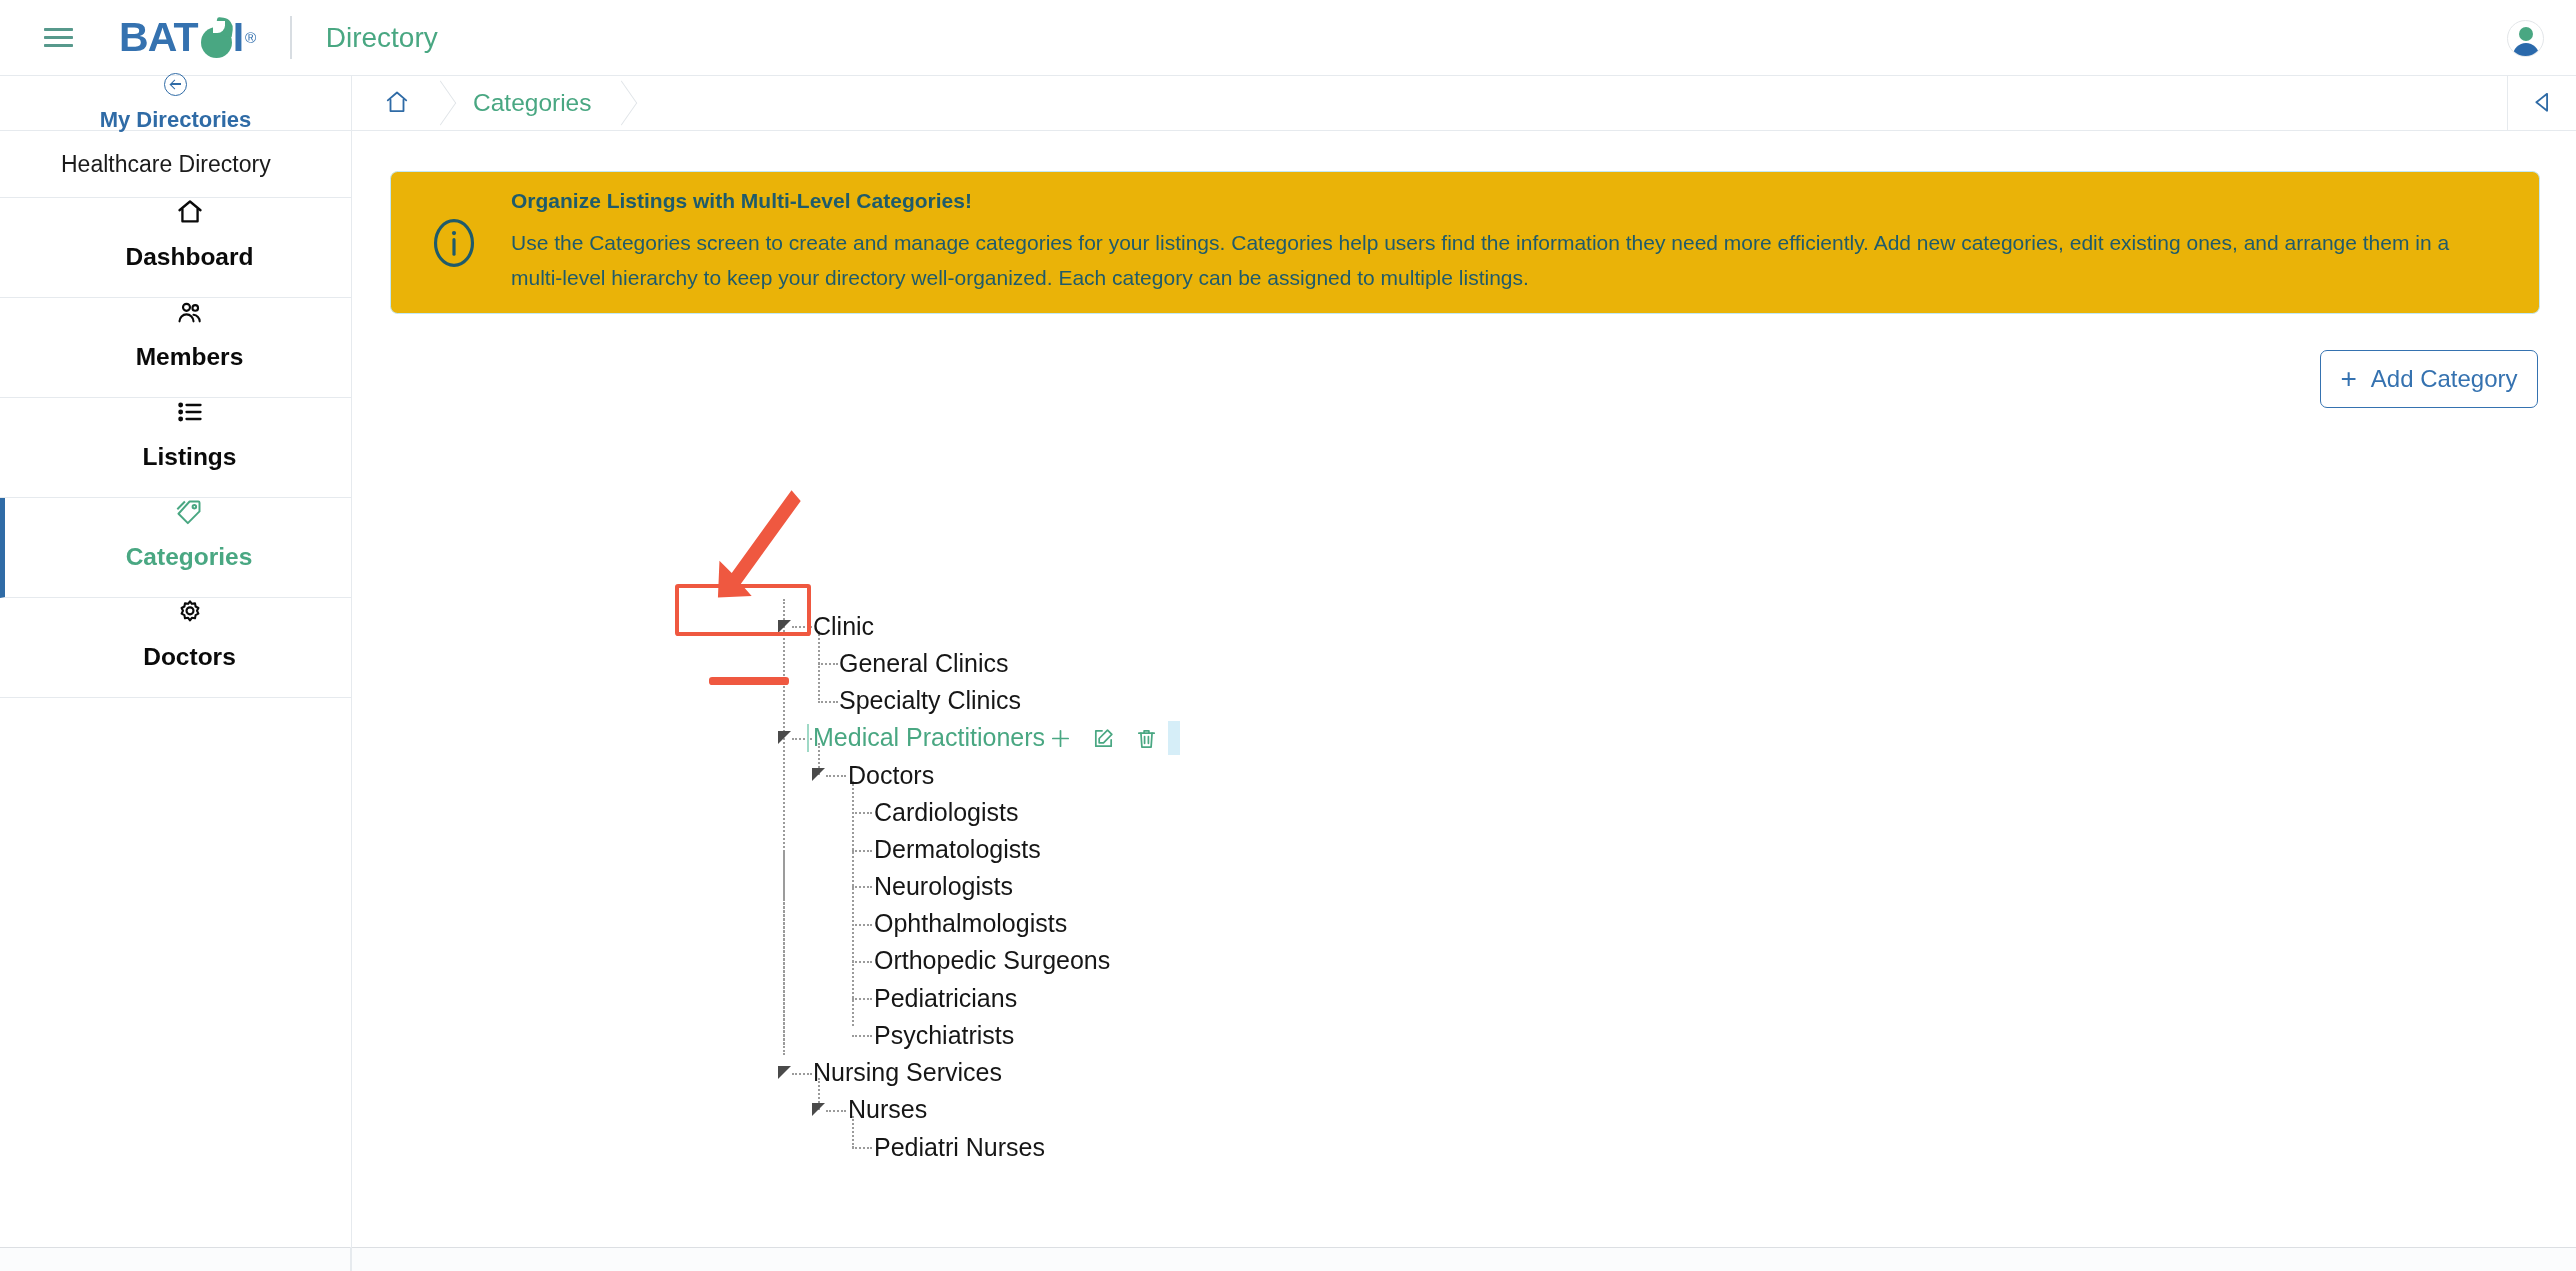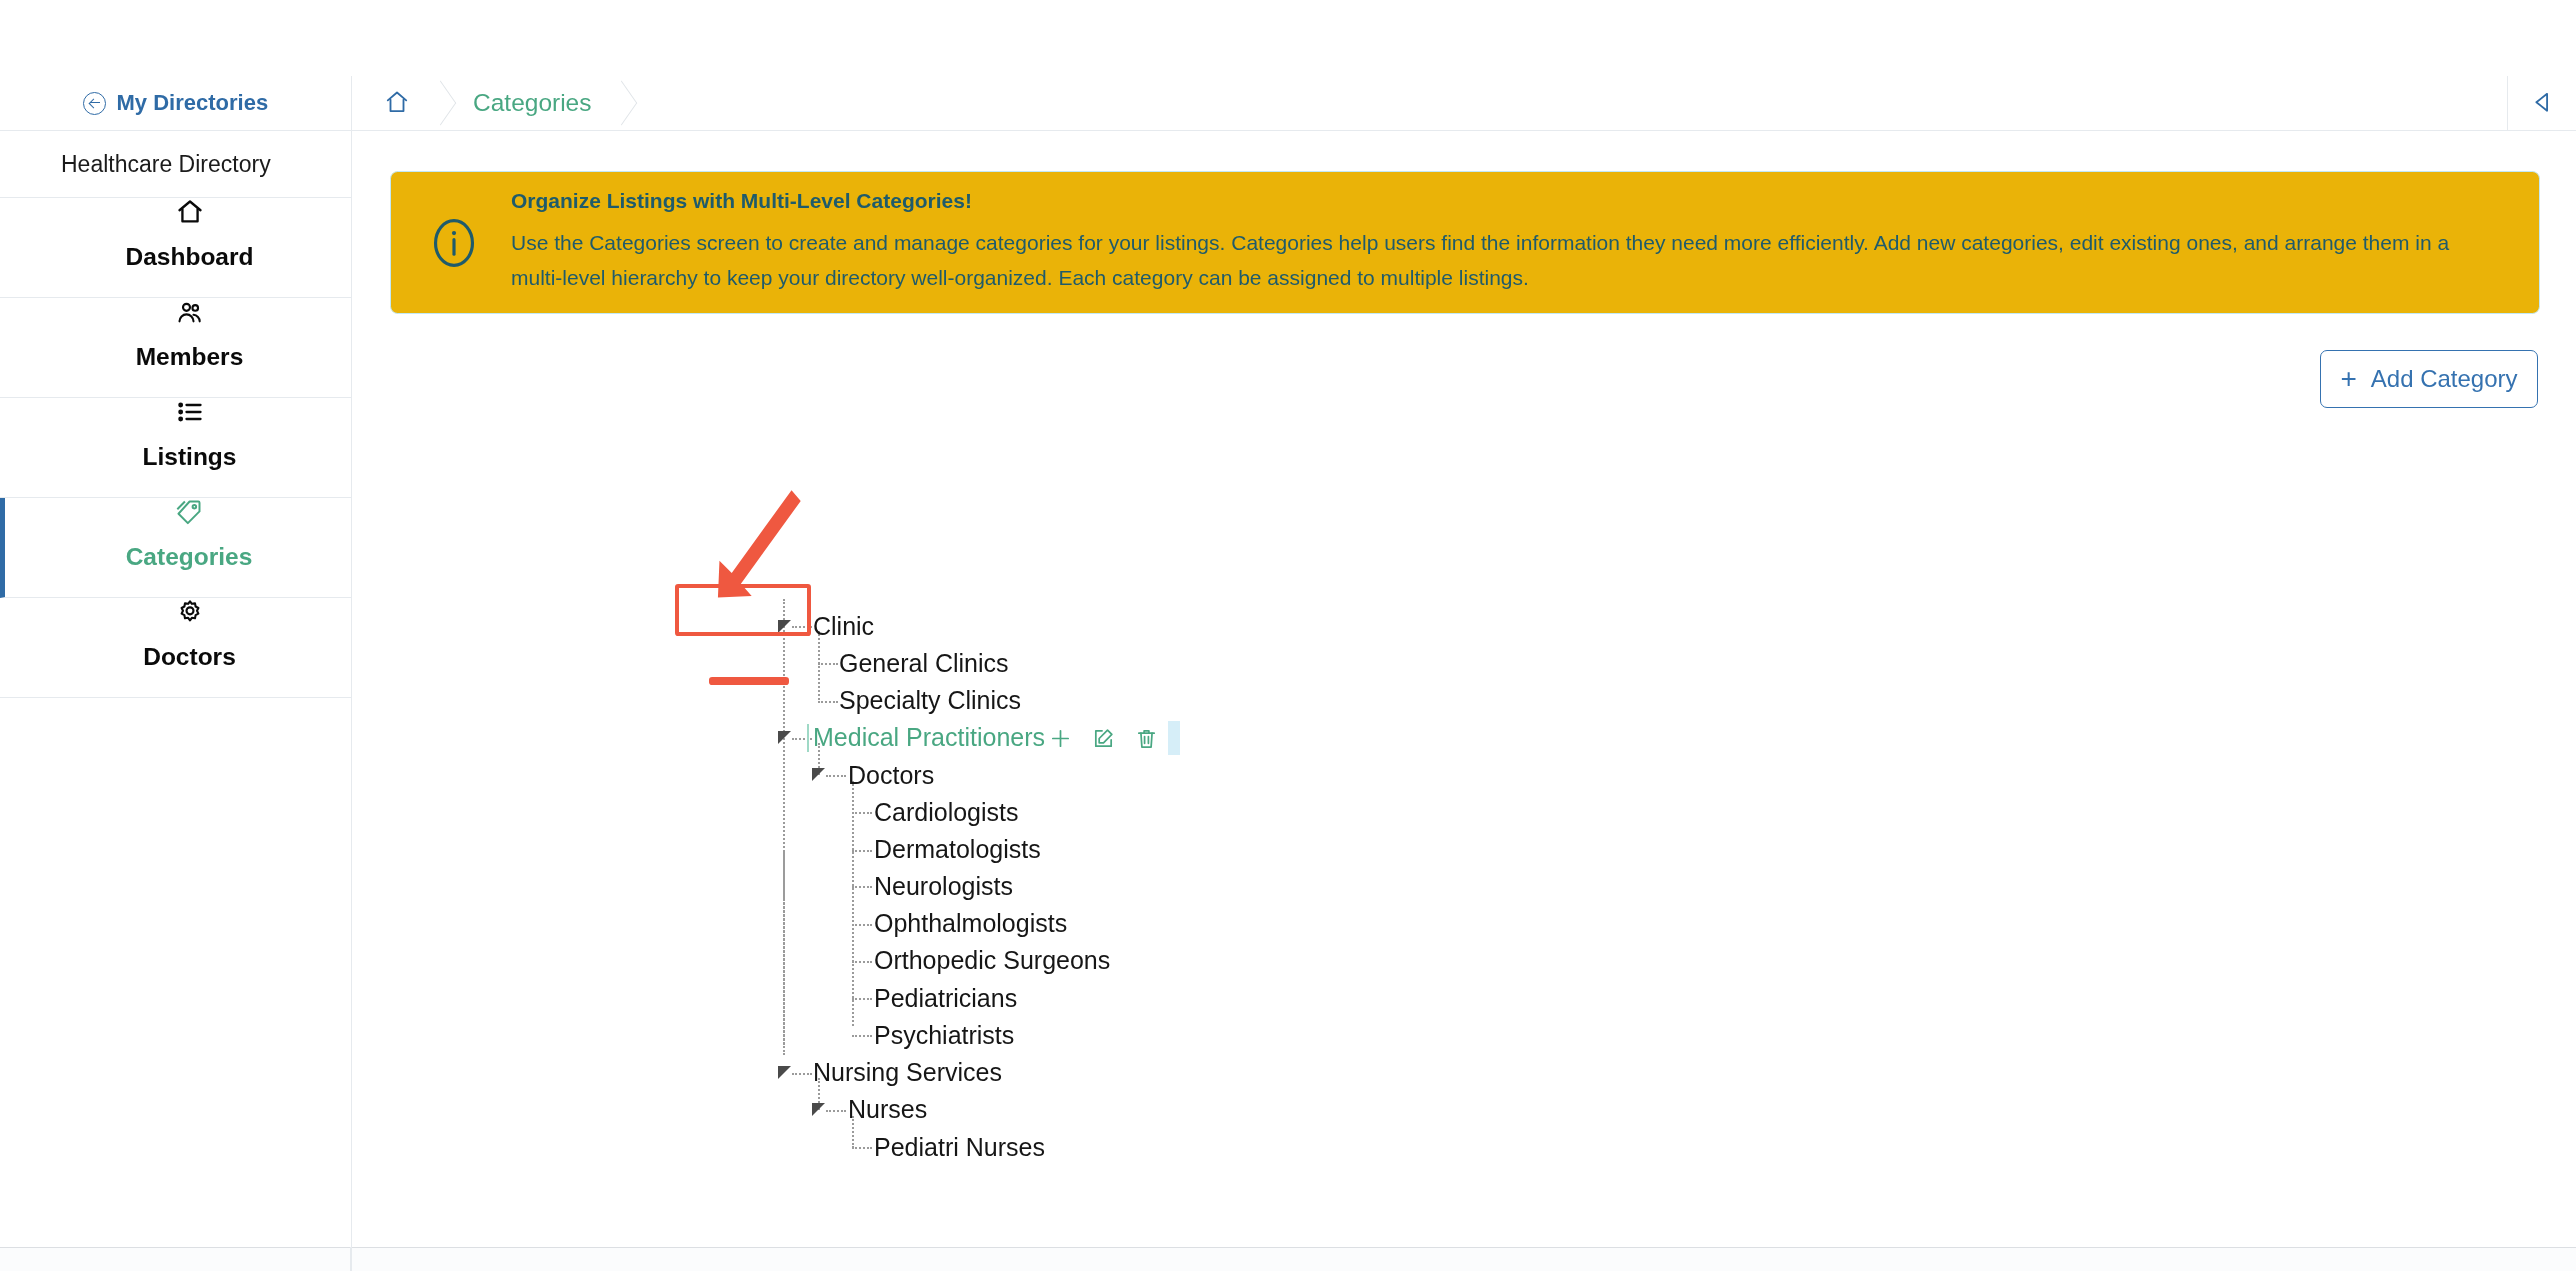--- a/index.html
+++ b/index.html
@@ -45,21 +45,21 @@
                   border-radius: 13px 13px 0 0; background: #2a69ab; }
 
   
   .sidebar {
     position: absolute; top: 76px; left: 0; width: 352px; height: 1171px;
     background: #ffffff; border-right: 1.5px solid #e6eaee;
   }
   .side-head {
     height: 55px; border-bottom: 1.5px solid #e6eaee;
     display: flex; align-items: center; justify-content: center;
-    color: #2f6ba6; font-size: 22px; font-weight: 700; cursor: pointer; gap: 10.7px;
+    color: #2f6ba6; font-size: 22px; font-weight: 700; cursor: pointer; gap: 10.7px; flex-direction: column;
   }
   .back-circle { width: 23px; height: 23px; border: 1.5px solid #2f6ba6; border-radius: 50%;
                  position: relative; flex: none; }
   .back-circle:before { content:""; position:absolute; left: 6.1px; top: 9.2px; width: 10px; height: 1.5px; background:#2f6ba6; }
   .back-circle:after { content:""; position:absolute; left: 6.1px; top: 7px; width: 6.1px; height: 6.1px;
                        border-left: 1.5px solid #2f6ba6; border-bottom: 1.5px solid #2f6ba6; transform: rotate(45deg); }
 
   .side-dirname {
     height: 67px; border-bottom: 1.5px solid #e6eaee; display:flex; align-items:center;
     padding-left: 61px; font-size: 23px; color: #1b1b1b; cursor: pointer;
@@ -149,20 +149,46 @@
 
   .footer-line { position: absolute; left: 0; top: 1247px; width: 2576px; height: 1.5px; background: #dcdfe3; }
   .footer-strip { position: absolute; left: 0; top: 1248px; width: 2576px; height: 23px; background: #fbfcfd; }
   .sidebar-foot-border { position:absolute; left: 350px; top: 1247px; width: 1.5px; height: 24.5px; background: #e6eaee; }
 </style>
 </head>
 <body>
 
 <div class="app">
 
+  <div class="topbar">
+    <div class="hamburger">
+      <span></span>
+        <span></span>
+        <span></span>
+    </div>
+
+    <div class="logo-wrap">
+      <span class="logo-text">BAT</span>
+      <span class="logo-drop">
+        <span class="circle"></span>
+          <span class="tail"></span>
+          <span class="notch"></span>
+      </span>
+      <span class="logo-text">I</span>
+      <span class="logo-reg">®</span>
+    </div>
+
+    <div class="hdr-divider"></div>
+    <div class="hdr-title">Directory</div>
+
+    <div class="avatar">
+      <span class="head"></span>
+      <span class="body"></span>
+    </div>
+  </div>
 
   <div class="sidebar">
 
     <div class="side-head">
       <span class="back-circle"></span>
       <span>My Directories</span>
     </div>
 
     <div class="side-dirname">
       <span>Healthcare Directory</span>

